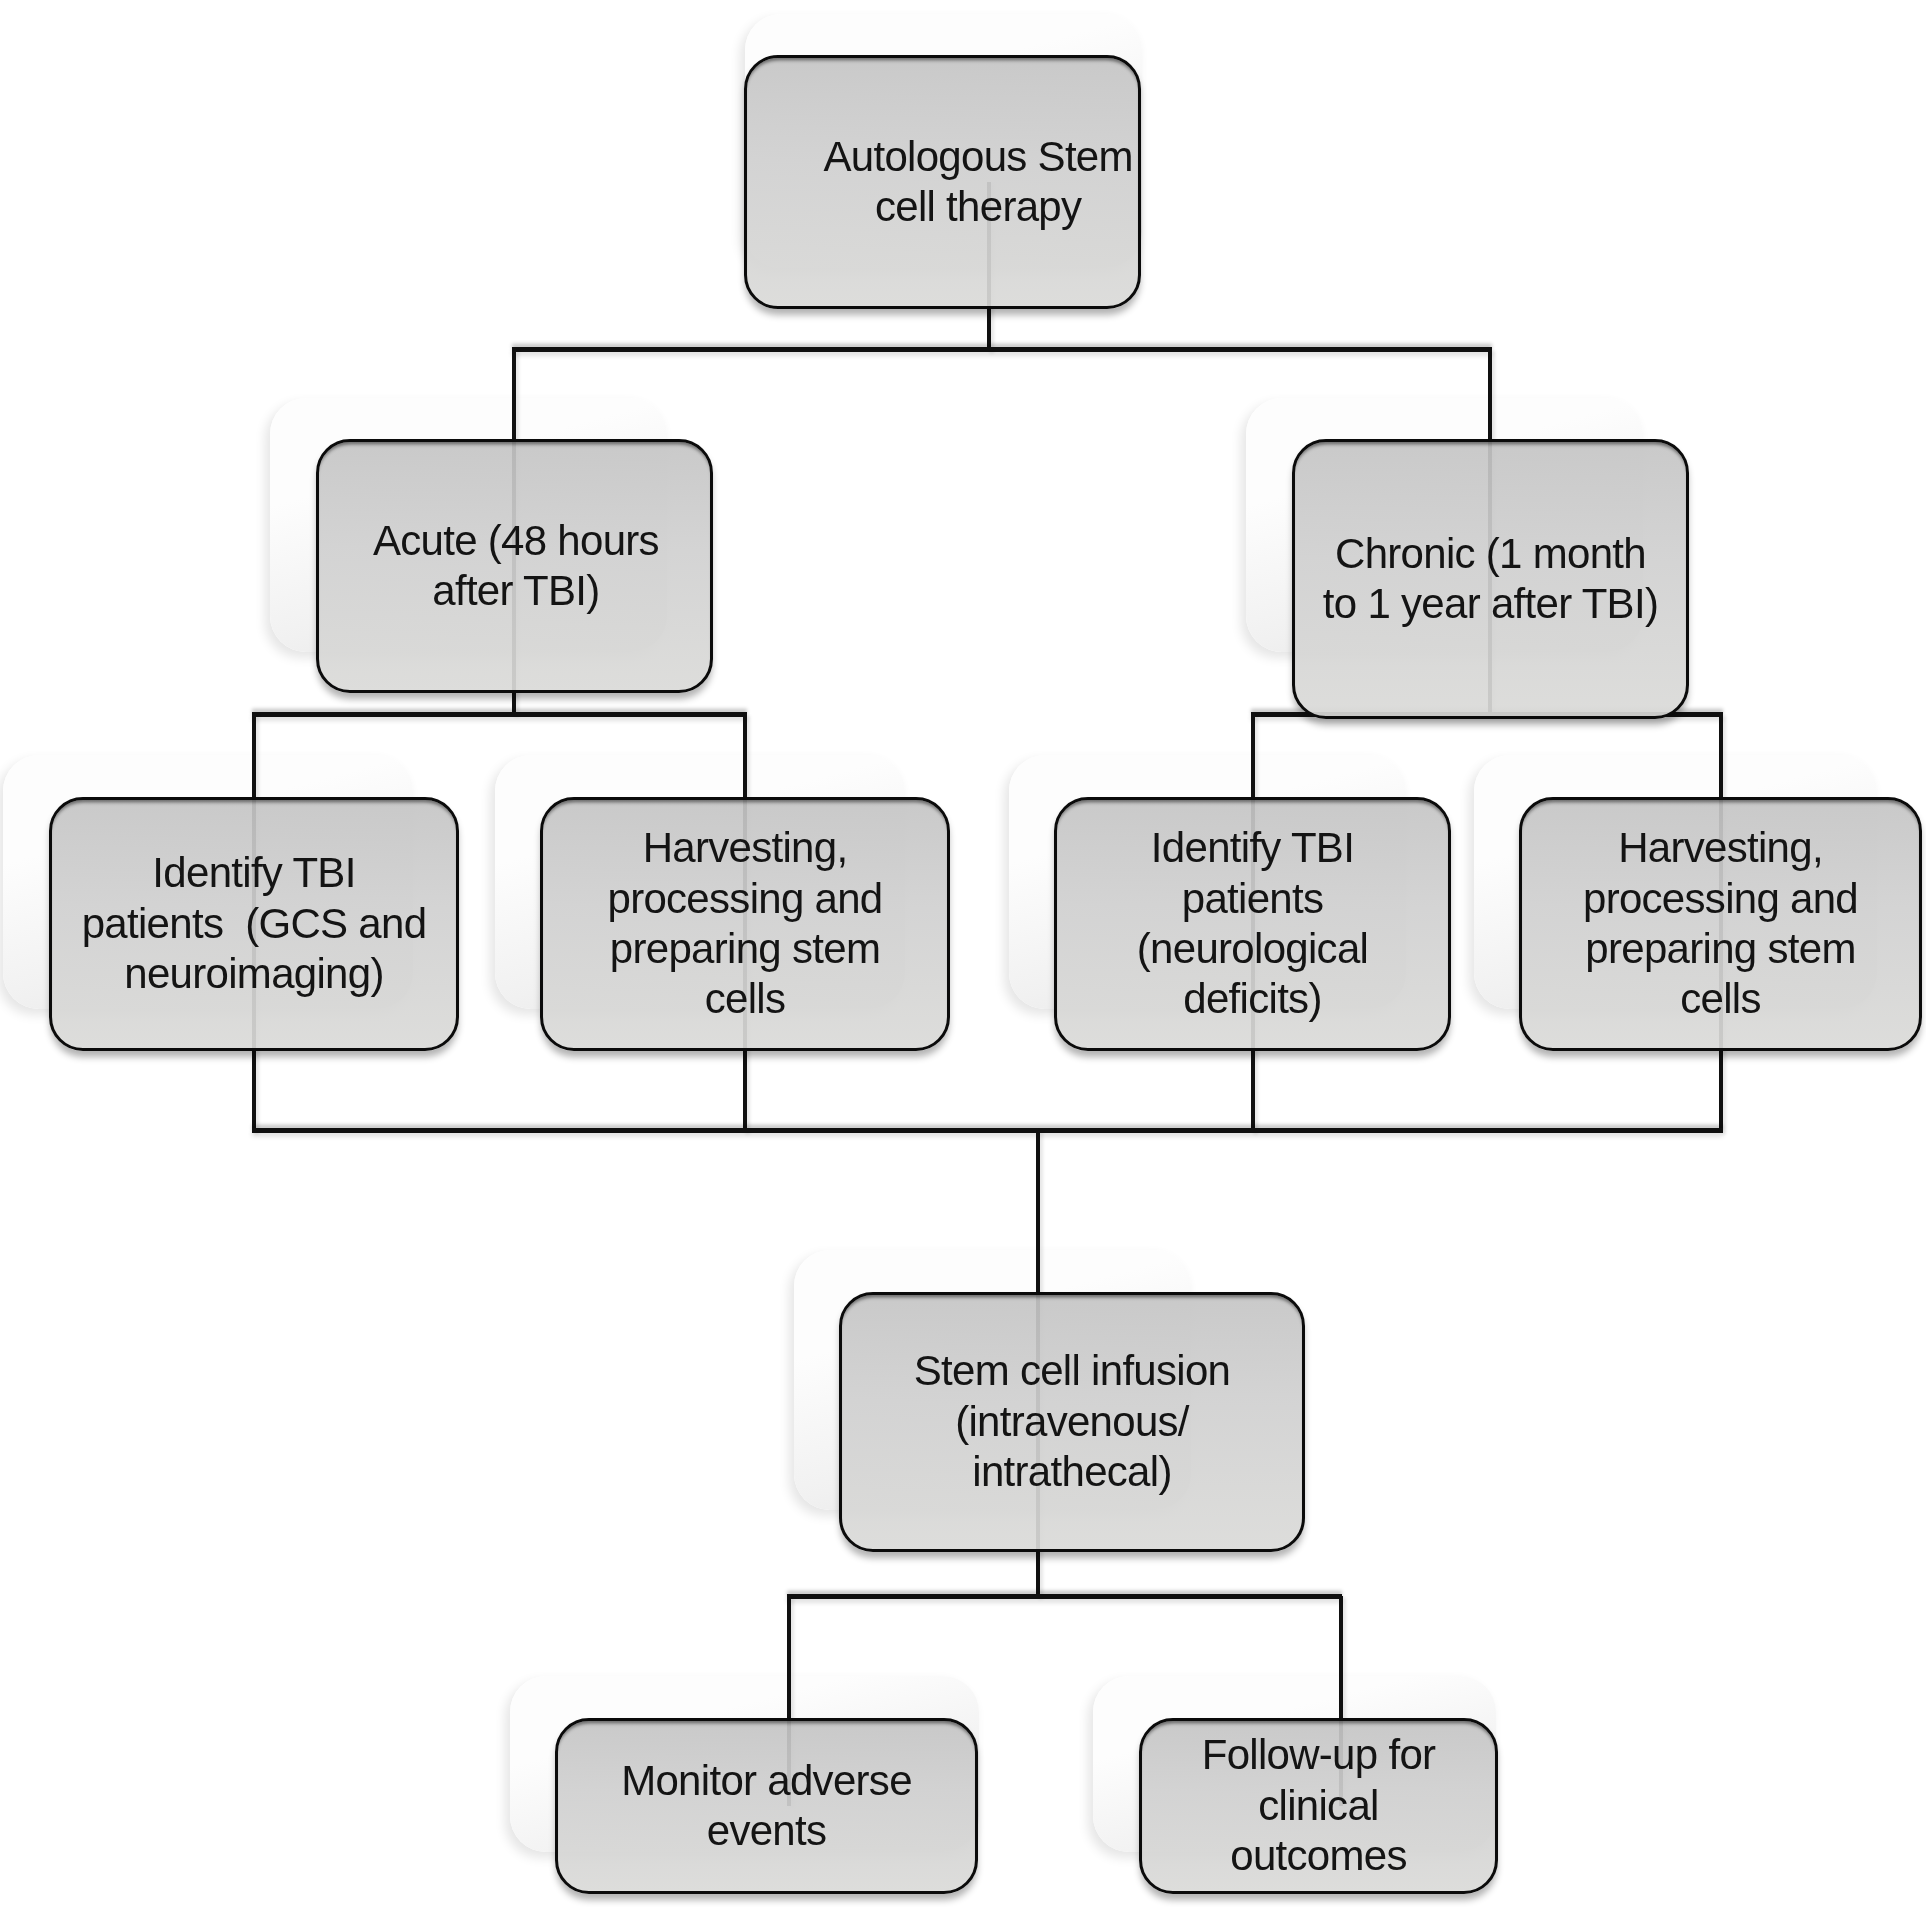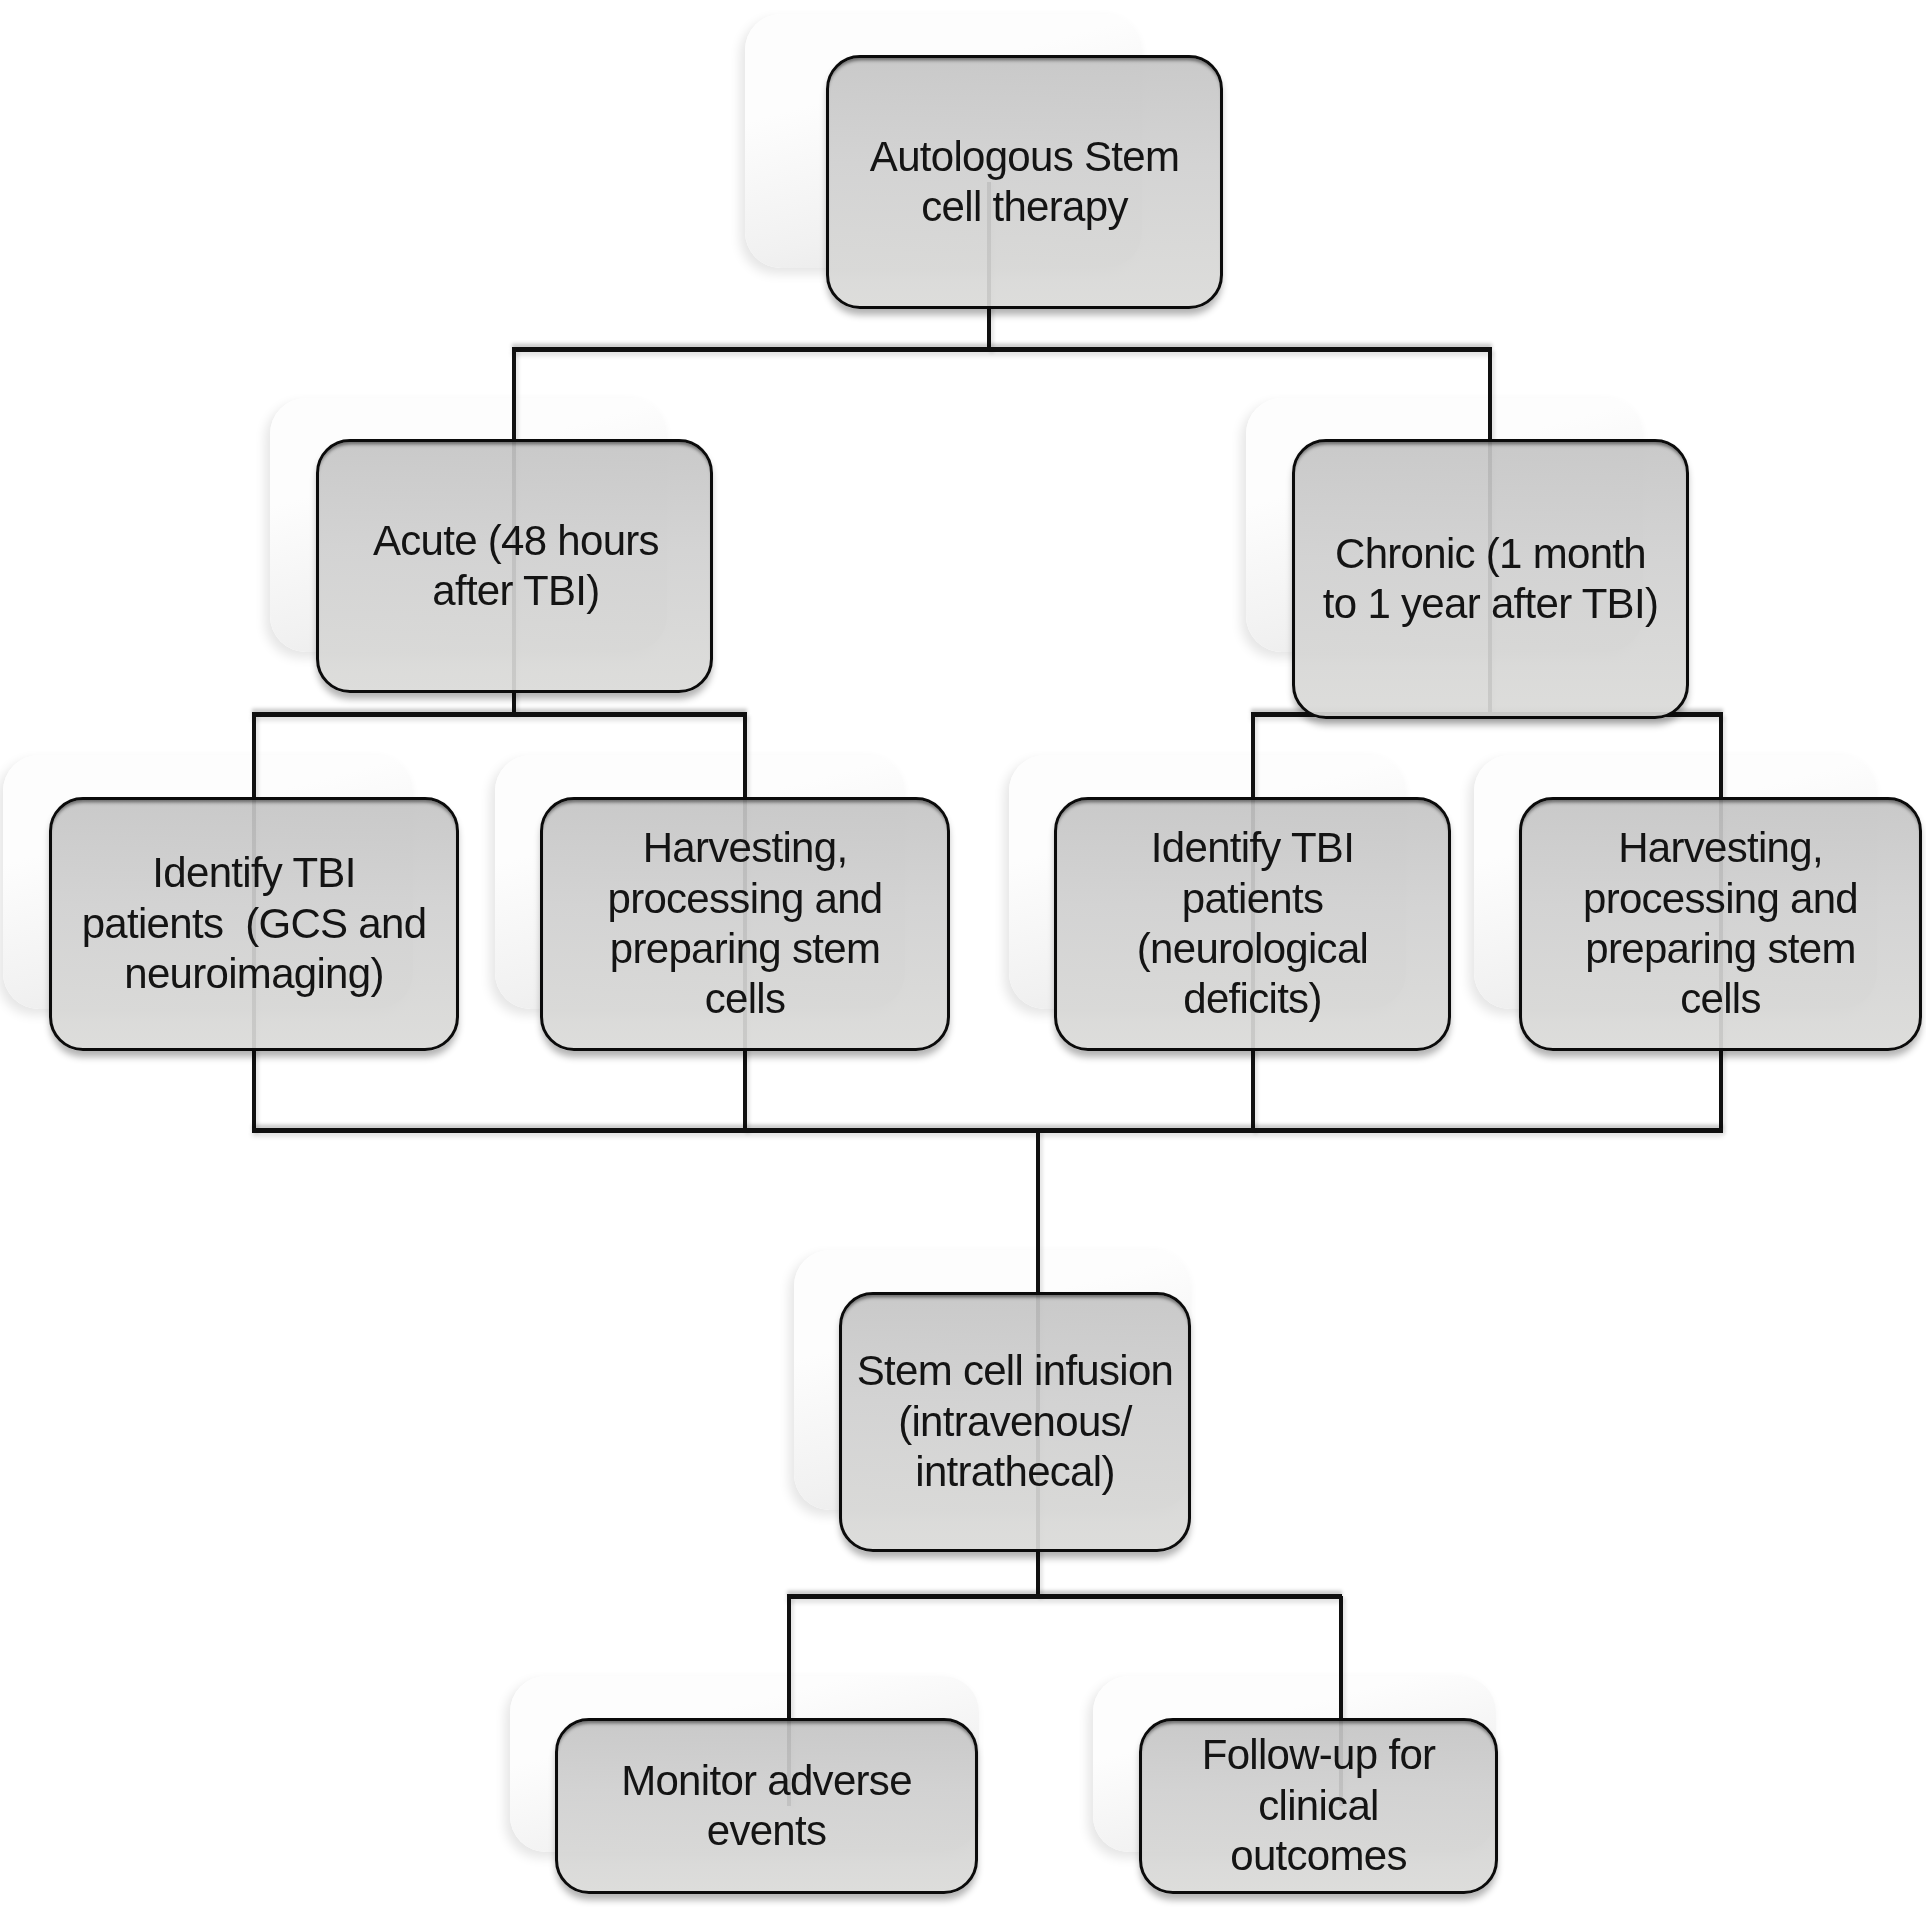--- a/index.html
+++ b/index.html
@@ -79,21 +79,21 @@
   <div class="vl" style="left:252px;  top:714px; height:418px;"></div>
   <div class="vl" style="left:743px; top:714px; height:418px;"></div>
   <div class="vl" style="left:1251px; top:714px; height:418px;"></div>
   <div class="vl" style="left:1719px; top:714px; height:418px;"></div>
   <div class="hl" style="left:252px;  top:1128px; width:1471px;"></div>
   <div class="vl" style="left:1036px; top:1130px; height:467px;"></div>
   <div class="hl" style="left:787px; top:1594px; width:555px;"></div>
   <div class="vl" style="left:787px; top:1596px; height:210px;"></div>
   <div class="vl" style="left:1339px; top:1596px; height:210px;"></div>
 
-  <div class="node" style="left:826px; top:55px; width:397px; height:254px;">
+  <div class="node" style="left:744px; top:55px; width:397px; height:254px;justify-content:flex-end;">
     <span class="lbl">Autologous Stem
 cell therapy</span>
   </div>
 
   <div class="node" style="left:316px; top:439px; width:397px; height:254px;padding-left:8px;">
     <span class="lbl">Acute (48 hours
 after TBI)</span>
   </div>
 
   <div class="node" style="left:1292px; top:439px; width:397px; height:280px;">
@@ -121,21 +121,21 @@
 deficits)</span>
   </div>
 
   <div class="node" style="left:1519px; top:797px; width:403px; height:254px;">
     <span class="lbl">Harvesting,
 processing and
 preparing stem
 cells</span>
   </div>
 
-  <div class="node" style="left:839px; top:1292px; width:352px; height:260px;">
+  <div class="node" style="left:839px; top:1292px; width:466px; height:260px;">
     <span class="lbl">Stem cell infusion
 (intravenous/
 intrathecal)</span>
   </div>
 
   <div class="node" style="left:555px; top:1718px; width:423px; height:176px;">
     <span class="lbl">Monitor adverse events</span>
   </div>
 
   <div class="node" style="left:1139px; top:1718px; width:359px; height:176px;">

